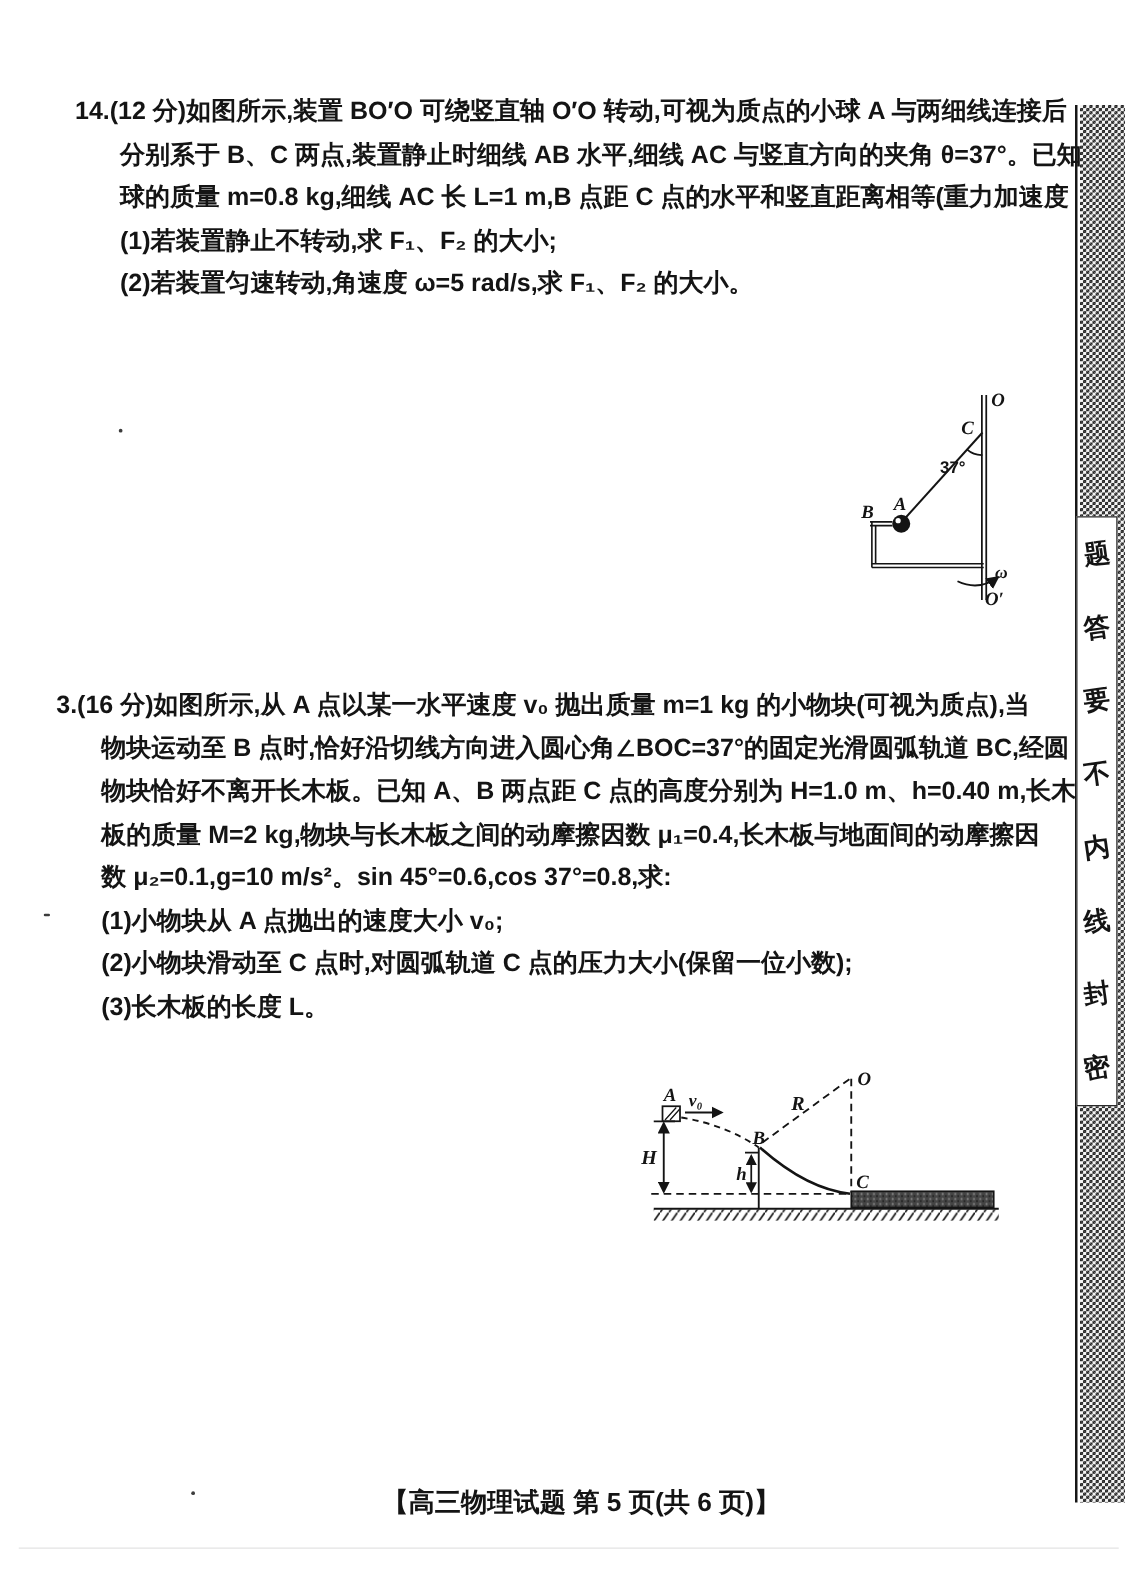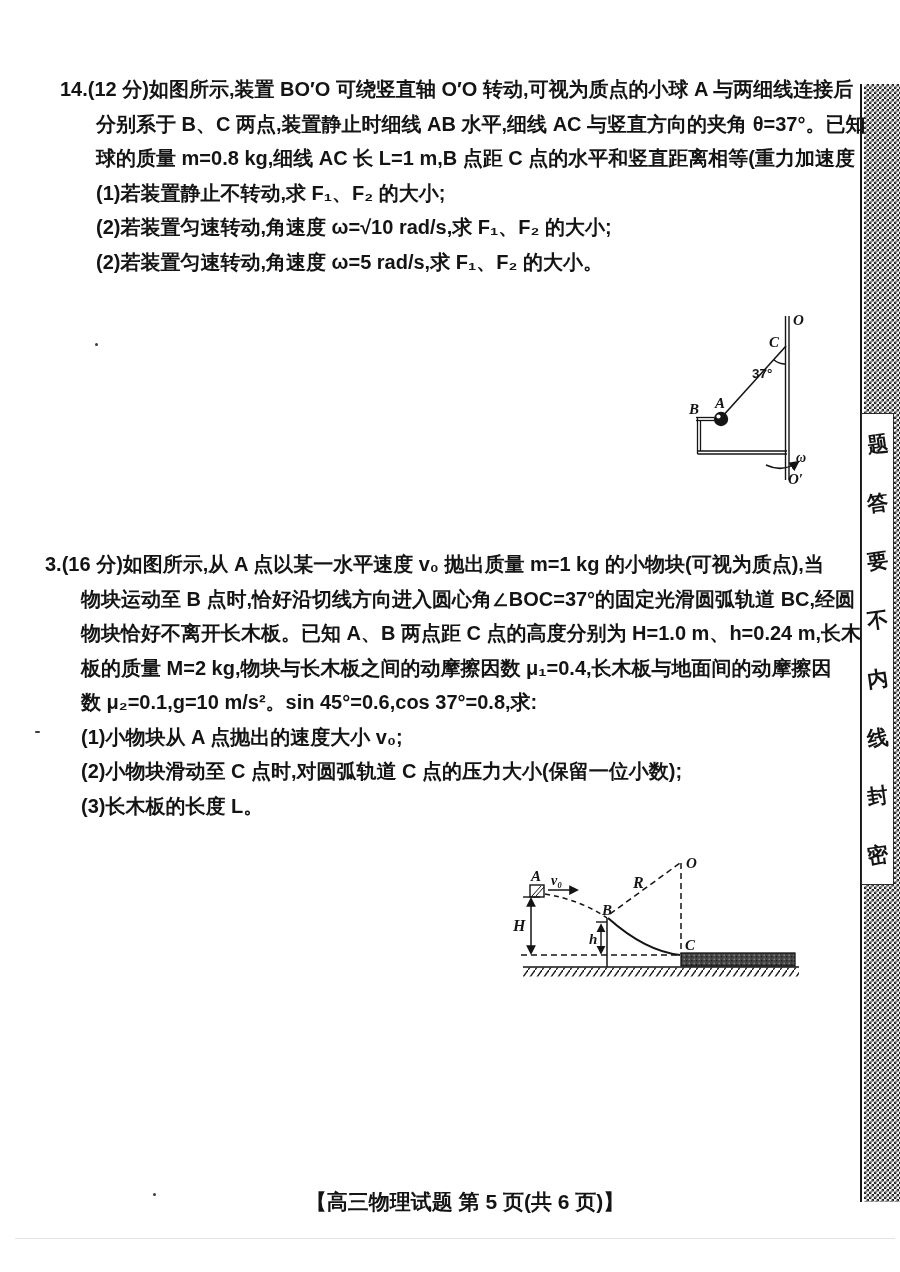--- a/index.html
+++ b/index.html
@@ -47,21 +47,20 @@
 </head>
 <body>
 
 <div class="page">
 
   <div class="prob p14">
     <div class="ln">14.(12 分)如图所示,装置 BO′O 可绕竖直轴 O′O 转动,可视为质点的小球 A 与两细线连接后</div>
     <div class="ln cont">分别系于 B、C 两点,装置静止时细线 AB 水平,细线 AC 与竖直方向的夹角 θ=37°。已知小</div>
     <div class="ln cont">球的质量 m=0.8 kg,细线 AC 长 L=1 m,B 点距 C 点的水平和竖直距离相等(重力加速度</div>
     <div class="ln cont">(1)若装置静止不转动,求 F₁、F₂ 的大小;</div>
-    <div class="ln cont">(2)若装置匀速转动,角速度 ω=√10 rad/s,求 F₁、F₂ 的大小;</div>
     <div class="ln cont">(2)若装置匀速转动,角速度 ω=5 rad/s,求 F₁、F₂ 的大小。</div>
   </div>
 
   <svg class="figure fig14" width="142" height="180" viewBox="0 0 142 180">
     <defs>
       <marker id="ah" viewBox="0 0 10 10" refX="8" refY="5" markerWidth="7" markerHeight="7" orient="auto-start-reverse">
         <path d="M0,0 L10,5 L0,10 z" fill="#141414"></path>
       </marker>
     </defs>
 
@@ -95,21 +94,21 @@
     <text class="deg" x="76" y="68" font-size="13.5" font-weight="700">37°</text>
     <text x="39" y="98" font-size="15">A</text>
     <text x="13" y="104" font-size="15">B</text>
     <text x="120" y="152" font-size="14">ω</text>
     <text x="112" y="174" font-size="15">O′</text>
   </svg>
 
   <div class="prob p15">
     <div class="ln">3.(16 分)如图所示,从 A 点以某一水平速度 v₀ 抛出质量 m=1 kg 的小物块(可视为质点),当</div>
     <div class="ln cont">物块运动至 B 点时,恰好沿切线方向进入圆心角∠BOC=37°的固定光滑圆弧轨道 BC,经圆</div>
-    <div class="ln cont">物块恰好不离开长木板。已知 A、B 两点距 C 点的高度分别为 H=1.0 m、h=0.24 m,长木</div>
+    <div class="ln cont">物块恰好不离开长木板。已知 A、B 两点距 C 点的高度分别为 H=1.0 m、h=0.40 m,长木</div>
     <div class="ln cont">板的质量 M=2 kg,物块与长木板之间的动摩擦因数 μ₁=0.4,长木板与地面间的动摩擦因</div>
     <div class="ln cont">数 μ₂=0.1,g=10 m/s²。sin 45°=0.6,cos 37°=0.8,求:</div>
     <div class="ln cont">(1)小物块从 A 点抛出的速度大小 v₀;</div>
     <div class="ln cont">(2)小物块滑动至 C 点时,对圆弧轨道 C 点的压力大小(保留一位小数);</div>
     <div class="ln cont">(3)长木板的长度 L。</div>
   </div>
 
   <svg class="figure fig15" width="322" height="132" viewBox="0 0 322 132">
     <defs>
       <marker id="ah2" viewBox="0 0 10 10" refX="8" refY="5" markerWidth="6.5" markerHeight="6.5" orient="auto-start-reverse">

